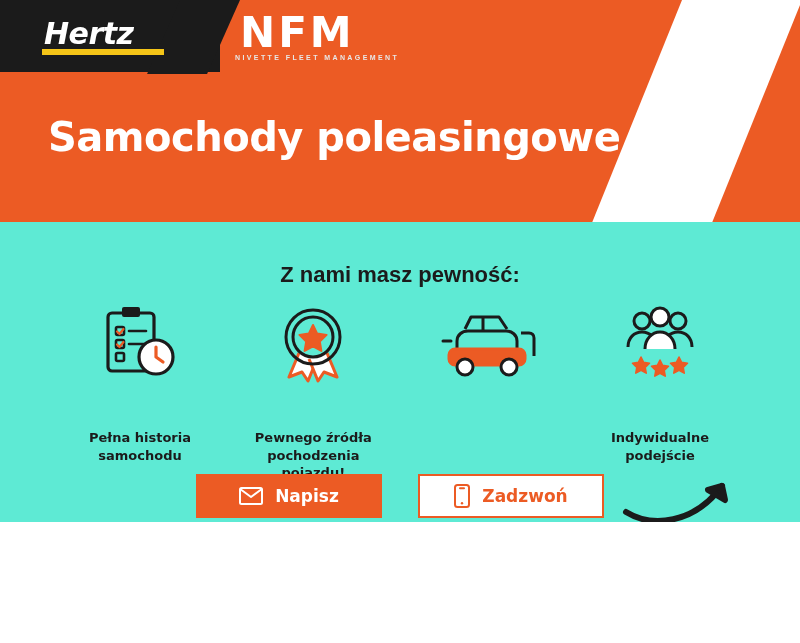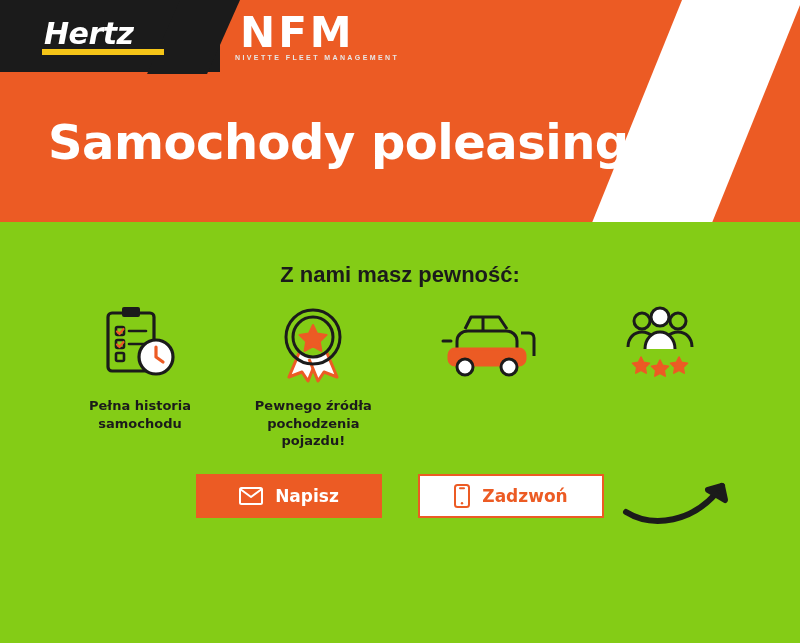--- a/index.html
+++ b/index.html
@@ -9,22 +9,22 @@
   body {
     width: 800px;
     height: 643px;
     background: #ffffff;
     font-family: "Liberation Sans", sans-serif;
     overflow: hidden;
   }
   .page {
     position: relative;
     width: 800px;
-    height: 643px;
-    background: #84cc16;
+    height: 522px;
+    background: #5eead4;
     overflow: hidden;
   }
 
   
   .header {
     position: absolute;
     left: 0;
     top: 0;
     width: 800px;
     height: 222px;
@@ -97,21 +97,21 @@
     font-size: 7px;
     letter-spacing: 2.4px;
     font-weight: bold;
     font-family: "Liberation Sans", sans-serif;
   }
   .headline {
     position: absolute;
     left: 48px;
     top: 114px;
     color: #ffffff;
-    font-size: 48px;
+    font-size: 40px;
     font-weight: bold;
     letter-spacing: -0.5px;
     font-family: "DejaVu Sans", sans-serif;
   }
 
   
   .subheading {
     position: absolute;
     top: 262px;
     left: 0;
@@ -129,20 +129,21 @@
     left: 60px;
     width: 680px;
     display: flex;
     justify-content: space-between;
   }
   .feature {
     width: 160px;
     display: flex;
     flex-direction: column;
     align-items: center;
+    gap: 32px;
   }
   .feature-icon {
     height: 78px;
     display: flex;
     align-items: center;
     justify-content: center;
   }
   .feature-label {
     margin-top: 14px;
     text-align: center;
@@ -281,20 +282,22 @@
           <path d="M13 42c0-9 6-15 14-15s14 6 14 15"></path>
           <circle cx="63" cy="16" r="8"></circle>
           <path d="M49 42c0-9 6-15 14-15s14 6 14 15"></path>
           <circle cx="45" cy="12" r="9" fill="#ffffff"></circle>
           <path d="M30 44c0-10 7-17 15-17s15 7 15 17" fill="#ffffff"></path>
           <path d="M26 52l2.6 5.3 5.9.9-4.3 4.1 1 5.8-5.2-2.8-5.2 2.8 1-5.8-4.3-4.1 5.9-.9z" fill="#ec5b24" stroke="#ec5b24" stroke-width="1.6"></path>
           <path d="M45 55l2.6 5.3 5.9.9-4.3 4.1 1 5.8-5.2-2.8-5.2 2.8 1-5.8-4.3-4.1 5.9-.9z" fill="#ec5b24" stroke="#ec5b24" stroke-width="1.6"></path>
           <path d="M64 52l2.6 5.3 5.9.9-4.3 4.1 1 5.8-5.2-2.8-5.2 2.8 1-5.8-4.3-4.1 5.9-.9z" fill="#ec5b24" stroke="#ec5b24" stroke-width="1.6"></path>
         </svg>
       </div>
+      <div class="feature-label">Indywidualne
+podejście</div>
     </div>
 
   </div>
 
   <div class="btn-row">
 
     <div class="btn btn-write">
       <span>
         <svg width="24" height="18" viewBox="0 0 24 18" fill="none" stroke="#ffffff" stroke-width="2" stroke-linejoin="round">
           <rect x="1" y="1" width="22" height="16" rx="1.5"></rect>

